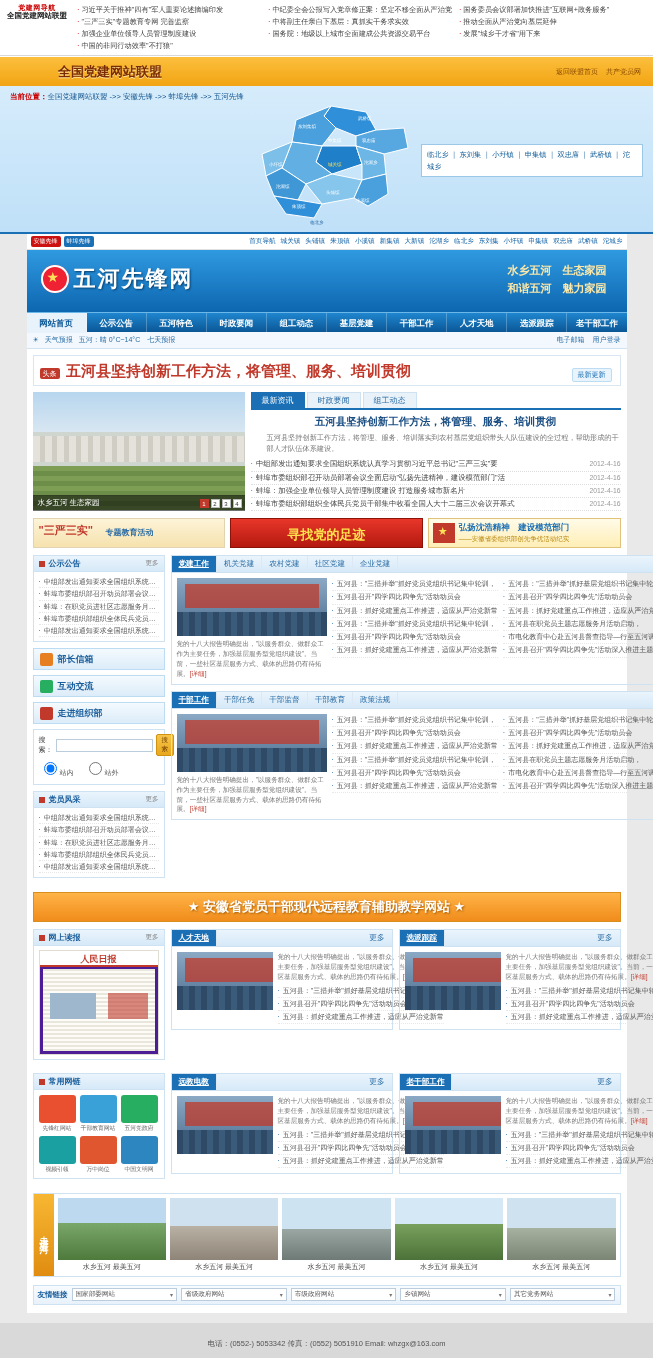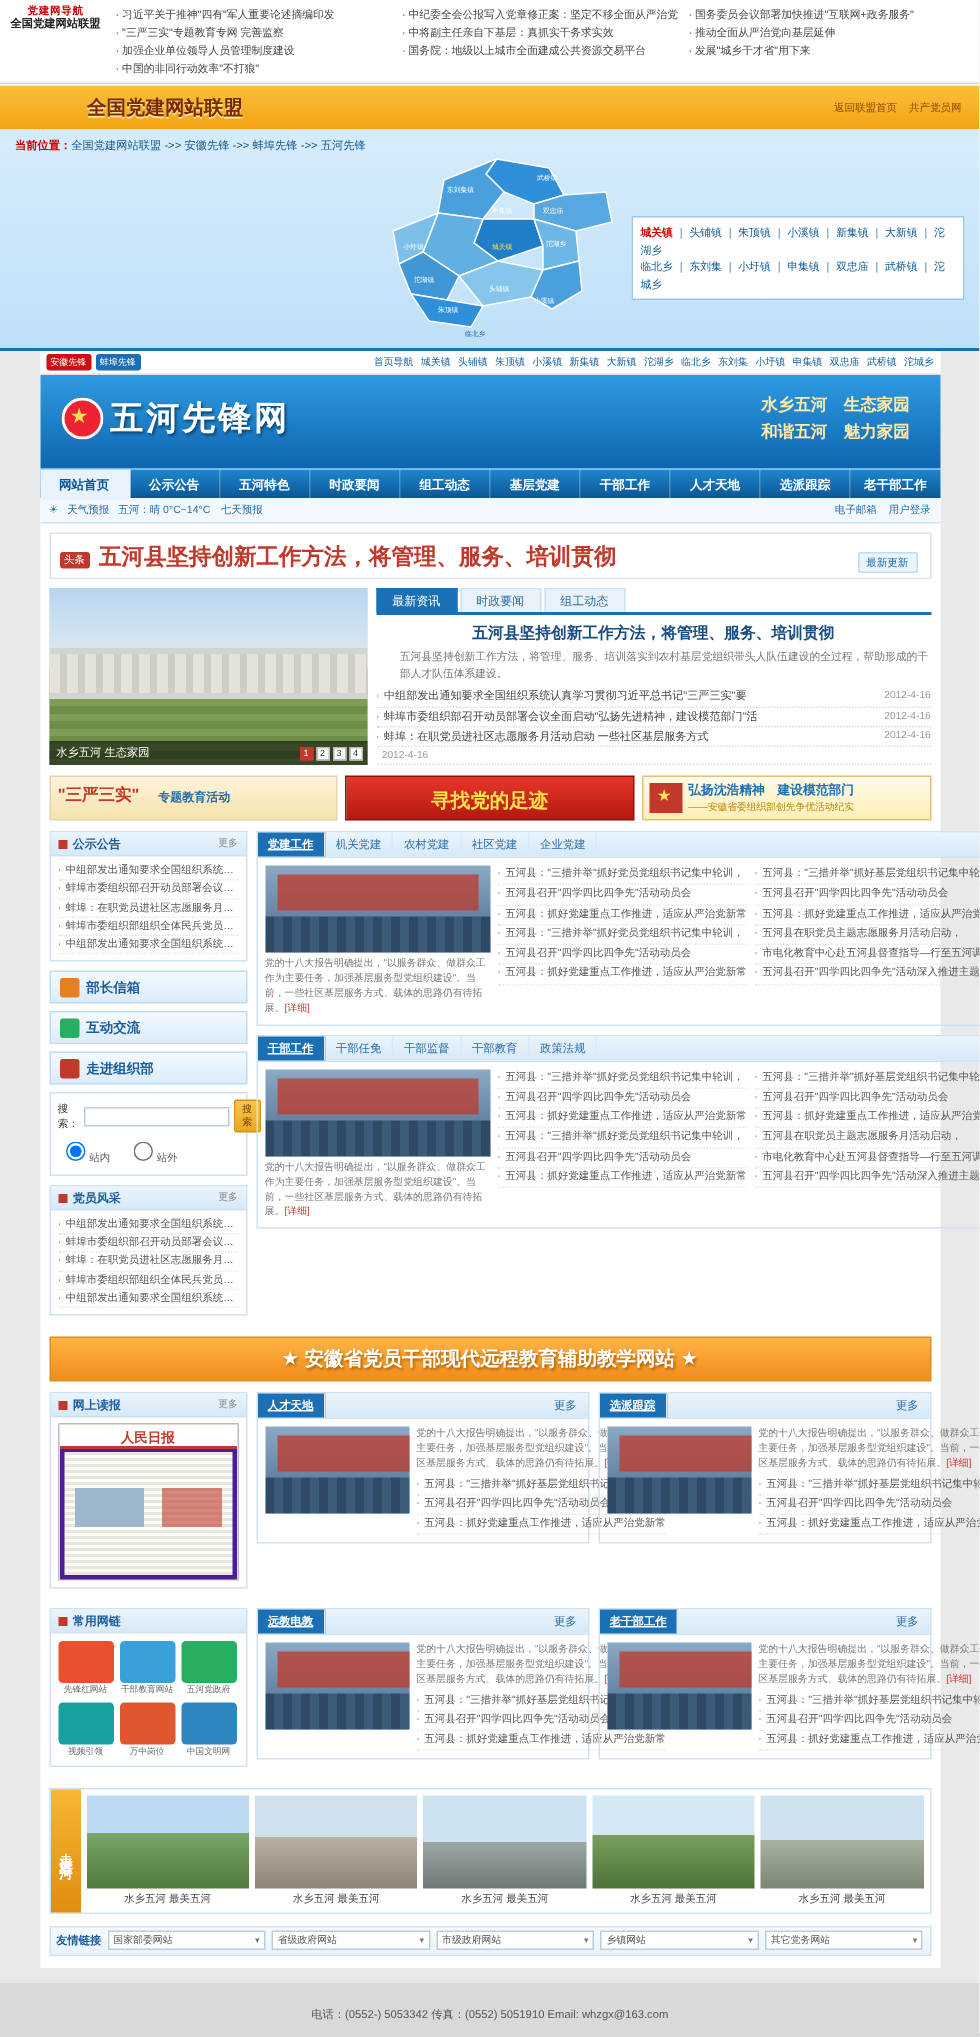--- a/index.html
+++ b/index.html
@@ -407,29 +407,20 @@
         <text x="40" y="86" font-size="4.5" fill="#fff">沱湖镇</text>
         <text x="90" y="92" font-size="4.5" fill="#fff">头铺镇</text>
         <text x="56" y="106" font-size="4.5" fill="#fff">朱顶镇</text>
         <text x="120" y="100" font-size="4.5" fill="#fff">小溪镇</text>
         <text x="74" y="122" font-size="4.5" fill="#1a5e9c">临北乡</text>
       </svg>
     </div>
 
     <div class="townlist">
       <div>
-        <span class="hl">城关镇</span> ｜
-        <span>头铺镇</span> ｜
-        <span>朱顶镇</span> ｜
-        <span>小溪镇</span> ｜
-        <span>新集镇</span> ｜
-        <span>大新镇</span> ｜
-        <span>沱湖乡</span>
-      </div>
-      <div>
         <span>临北乡</span> ｜
         <span>东刘集</span> ｜
         <span>小圩镇</span> ｜
         <span>申集镇</span> ｜
         <span>双忠庙</span> ｜
         <span>武桥镇</span> ｜
         <span>沱城乡</span>
       </div>
     </div>
   </div>
@@ -531,24 +522,25 @@
         <ul>
           <li>
             <span class="tx">中组部发出通知要求全国组织系统认真学习贯彻习近平总书记"三严三实"要</span>
             <span class="dt">2012-4-16</span>
           </li>
           <li>
             <span class="tx">蚌埠市委组织部召开动员部署会议全面启动"弘扬先进精神，建设模范部门"活</span>
             <span class="dt">2012-4-16</span>
           </li>
           <li>
-            <span class="tx">蚌埠：在职党员进社区志愿服务月活动启动 一些社区基层服务方式</span>
+            <span class="tx">蚌埠：加强企业单位领导人员管理制度建设 打造服务城市新名片</span>
             <span class="dt">2012-4-16</span>
           </li>
           <li>
+            <span class="tx">蚌埠市委组织部组织全体民兵党员干部集中收看全国人大十二届三次会议开幕式</span>
             <span class="dt">2012-4-16</span>
           </li>
         </ul>
       </div>
     </div>
 
     <div class="banners">
       <div class="b b1">
         <span class="t1">"三严三实"</span>
         <span class="t2">专题教育活动</span>

